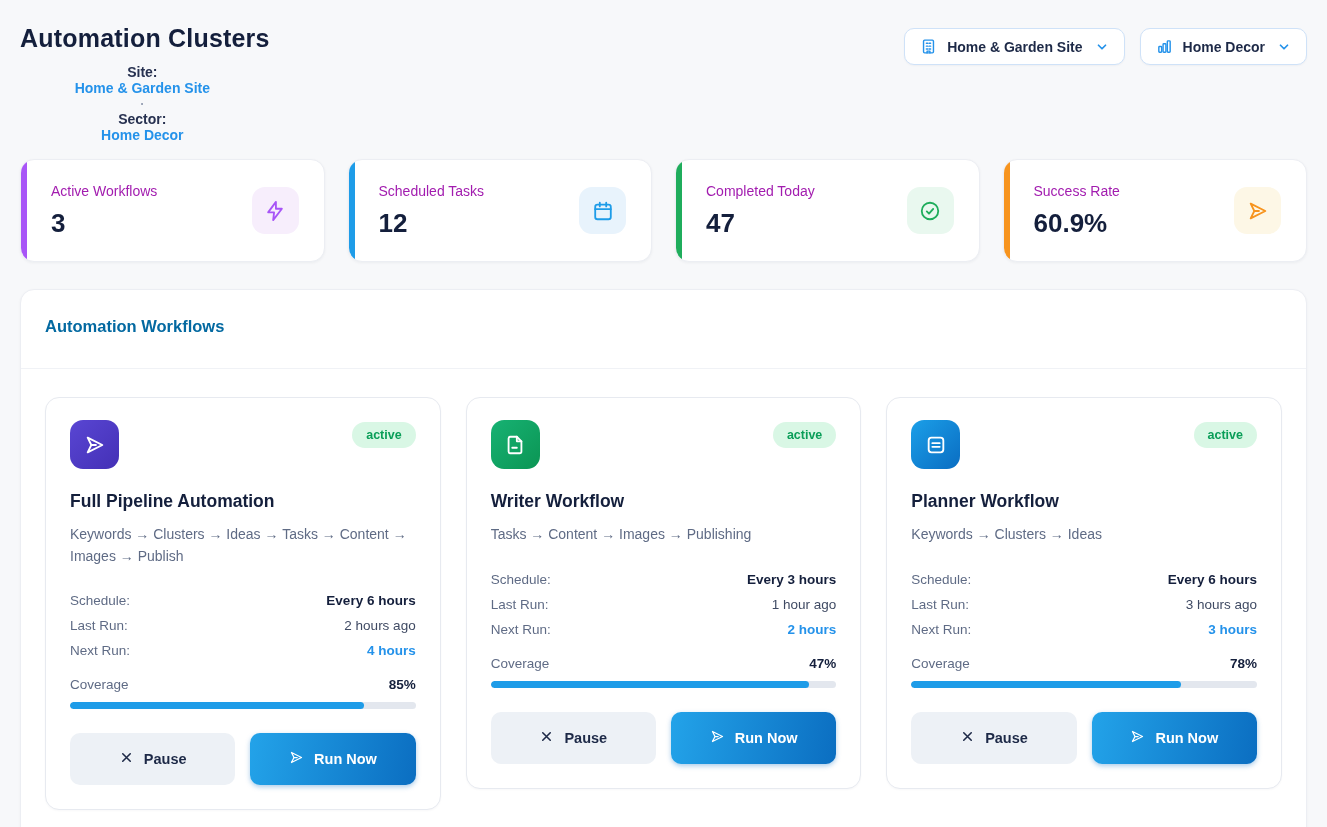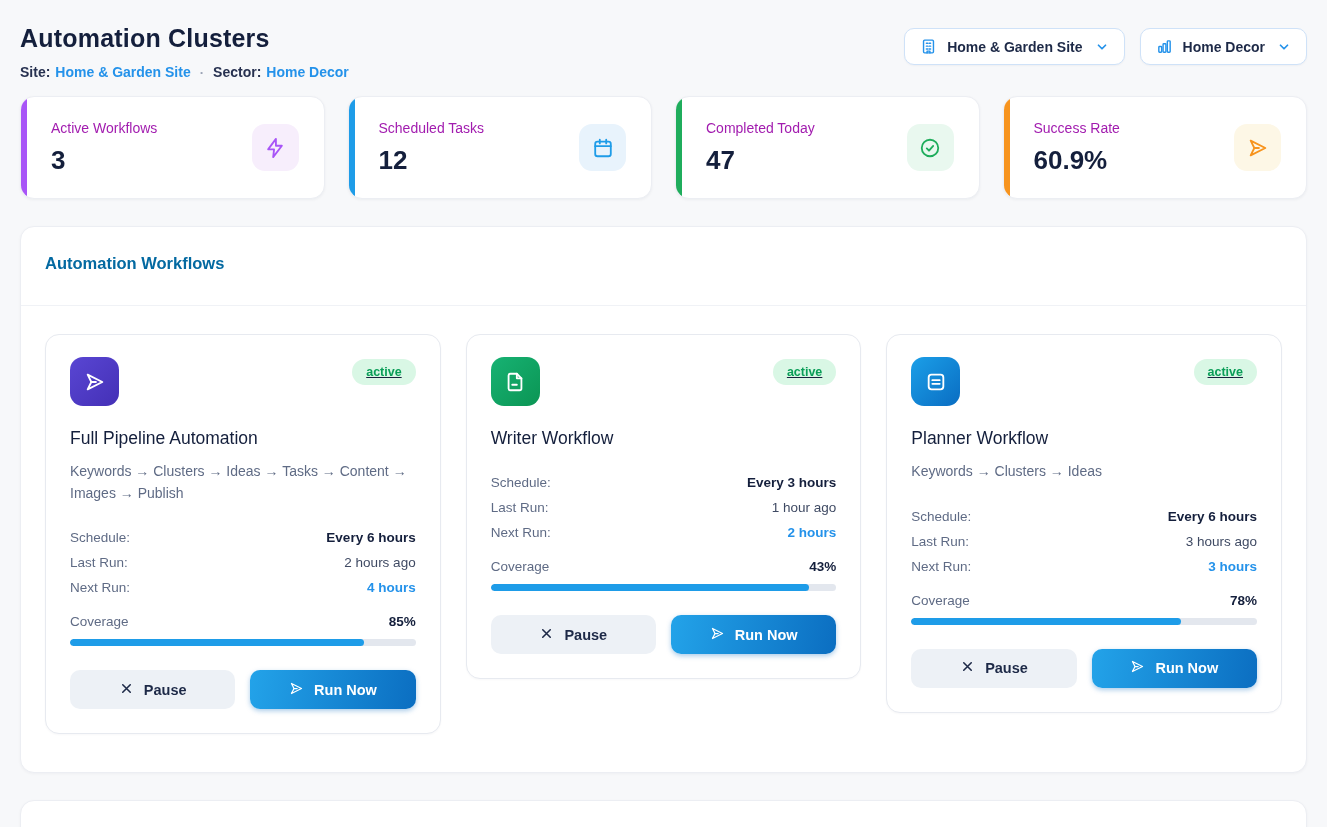--- a/index.html
+++ b/index.html
@@ -8,21 +8,21 @@
     width:1327px; height:827px; overflow:hidden;
     background:#f7f8fa;
     font-family:"Liberation Sans", sans-serif;
     color:#18223e;
   }
   .page { padding:20px 20px 0; }
 
   
   .topbar { display:flex; justify-content:space-between; align-items:flex-start; }
   .page-title { margin:4px 0 11px; font-size:25px; font-weight:800; color:#141f3c; letter-spacing:.2px; }
-  .subtitle { display:flex; align-items:center; font-size:14px; font-weight:700; color:#273150; }
+  .subtitle { display:flex; align-items:center; font-size:14px; font-weight:700; color:#273150;flex-direction:column; }
   .subtitle .lbl { margin-right:5px; }
   .subtitle .link { color:#2492ea; text-decoration:none; cursor:pointer; margin-right:5px; }
   .subtitle .dot { color:#9aa3b5; margin:0 9px 0 4px; font-size:13px; }
   .dropdowns { display:flex; gap:15px; margin-top:8px; }
   .dropdown {
     display:flex; align-items:center; gap:10px;
     background:#fff; border:1px solid #cfe2f8; border-radius:10px;
     height:37px; padding:0 15px;
     font-family:inherit; font-size:14px; font-weight:700; color:#1d2947; cursor:pointer;
     box-shadow:0 1px 2px rgba(20,30,60,.04);
@@ -58,42 +58,42 @@
   .panel-head { padding:27px 24px 21px; border-bottom:1px solid #f0f2f6; }
   .panel-head h2 { margin:0 0 11px; font-size:16.5px; font-weight:800; color:#0369a1; }
   .panel-head p { margin:0; font-size:14px; color:#828c9f; }
   .panel-body { padding:28px 24px 38px; }
   .panel.steps .panel-head { border-bottom:none; }
 
   
   .wf-grid { display:grid; grid-template-columns:repeat(3,1fr); gap:25px; align-items:start; }
   .wf-card { background:#fff; border:1px solid #e7eaf0; border-radius:14px; padding:22px 24px 24px;
     box-shadow:0 1px 2px rgba(20,30,60,.03); }
-  .wf-top { display:flex; justify-content:space-between; align-items:flex-start;text-decoration:underline; }
+  .wf-top { display:flex; justify-content:space-between; align-items:flex-start; }
   .wf-icon { width:49px; height:49px; border-radius:13px; display:flex; align-items:center; justify-content:center; color:#fff; }
   .wf-icon svg { width:22px; height:22px; }
   .wfi-purple { background:linear-gradient(135deg,#5946d3,#4430b6); }
   .wfi-green  { background:linear-gradient(135deg,#17b273,#0b9554); }
   .wfi-blue   { background:linear-gradient(135deg,#1b9fe8,#0a6dc2); }
   .badge { background:#d9f7e5; color:#0a9e58; font-size:12.5px; font-weight:700;
     padding:6px 14px; border-radius:999px; margin-top:2px; }
-  .wf-title { margin:22px 0 0; font-size:17.5px; font-weight:400; color:#141f3c; }
+  .wf-title { margin:22px 0 0; font-size:17.5px; font-weight:700; color:#141f3c; }
   .wf-desc { margin:12px 0 0; font-size:14px; line-height:1.55; color:#5f6b85; }
   .wf-rows { margin-top:26px; }
   .row { display:flex; justify-content:space-between; align-items:center; margin-top:10px; font-size:13.5px; }
   .rl { color:#5f6b85; }
   .rv { color:#3f4a63; }
   .rv.bold { font-weight:800; color:#141f3c; }
   .rv.blue { font-weight:800; color:#2492ea; }
   .coverage { margin-top:19px; }
   .coverage .row { margin-top:0; }
   .track { height:7px; background:#e3e7ee; border-radius:99px; margin-top:10px; overflow:hidden; }
   .fill { height:100%; background:#1e9ce8; border-radius:99px; }
   .wf-actions { display:flex; gap:15px; margin-top:24px; }
-  .btn { flex:1; height:39px; border:none; border-radius:10px; cursor:pointer;
+  .btn { flex:1; height:52px; border:none; border-radius:10px; cursor:pointer;
     display:flex; align-items:center; justify-content:center; gap:10px;
     font-family:inherit; font-size:14.5px; font-weight:700; }
   .btn svg { width:15px; height:15px; }
   .btn-pause { background:#edf1f6; color:#1d2947; }
   .btn-run { background:linear-gradient(100deg,#23a3e9,#0b6ec1); color:#fff;
     box-shadow:0 2px 5px rgba(14,110,193,.35); }
 </style>
 </head>
 <body>
 
@@ -258,38 +258,39 @@
             <div class="wf-icon wfi-green">
               <svg viewBox="0 0 24 24" fill="none" stroke="currentColor" stroke-width="2" stroke-linecap="round" stroke-linejoin="round">
                   <path d="M14 3H7a2 2 0 0 0-2 2v14a2 2 0 0 0 2 2h10a2 2 0 0 0 2-2V8l-5-5z"></path>
                   <path d="M14 3v5h5"></path>
                   <path d="M9 15h5"></path>
                 </svg>
             </div>
             <span class="badge">active</span>
           </div>
           <h3 class="wf-title">Writer Workflow</h3>
+          <p class="wf-desc">Tasks → Content → Images → Publishing</p>
           <div class="wf-rows">
             <div class="row">
               <span class="rl">Schedule:</span>
               <span class="rv bold">Every 3 hours</span>
             </div>
             <div class="row">
               <span class="rl">Last Run:</span>
               <span class="rv">1 hour ago</span>
             </div>
             <div class="row">
               <span class="rl">Next Run:</span>
               <span class="rv blue">2 hours</span>
             </div>
           </div>
           <div class="coverage">
             <div class="row">
               <span class="rl">Coverage</span>
-              <span class="rv bold">43%</span>
+              <span class="rv bold">47%</span>
             </div>
             <div class="track">
               <div class="fill" style="width: 92%;"></div>
             </div>
           </div>
           <div class="wf-actions">
             <button class="btn btn-pause">
               <span><svg viewBox="0 0 24 24" fill="none" stroke="currentColor" stroke-width="2.5" stroke-linecap="round">
                     <path d="M6 6l12 12M18 6L6 18"></path>
                   </svg></span>

